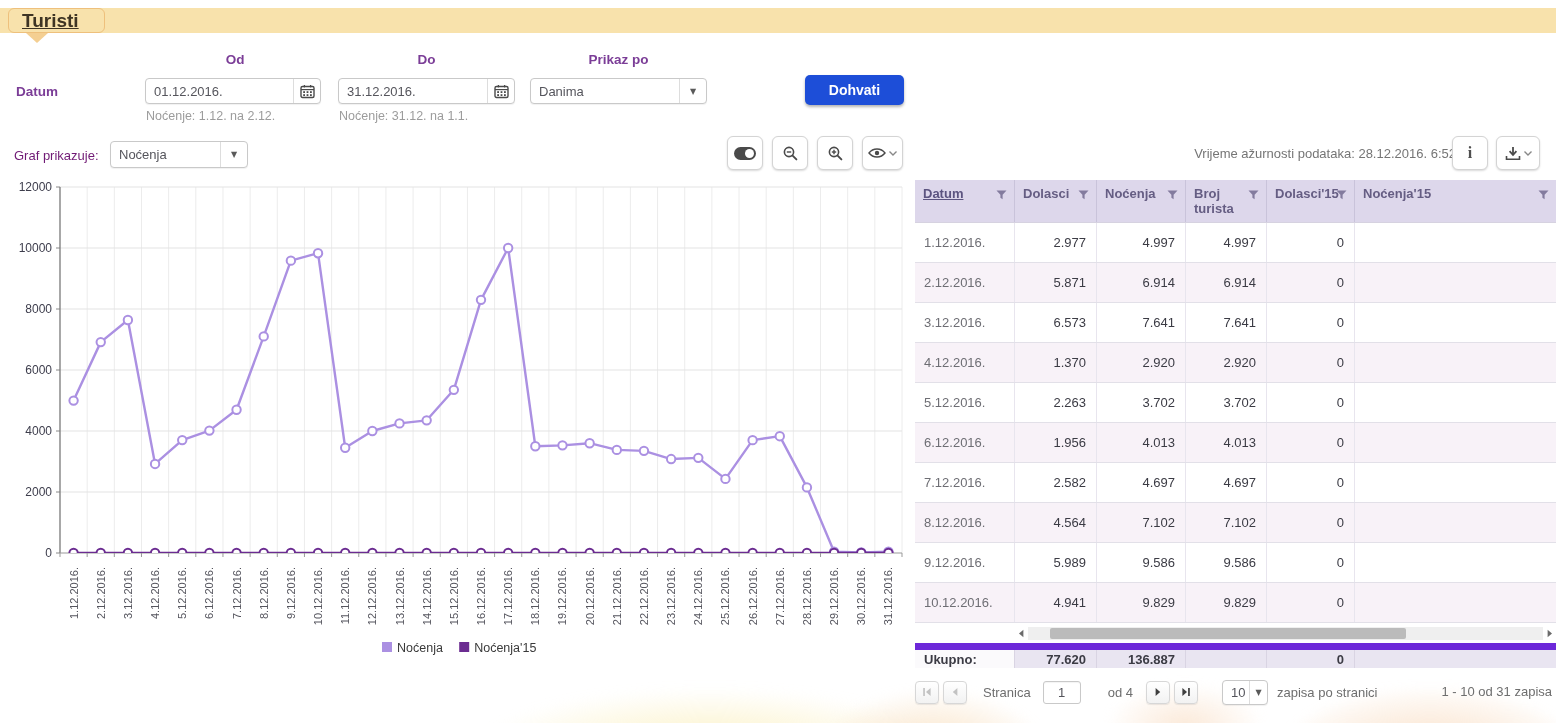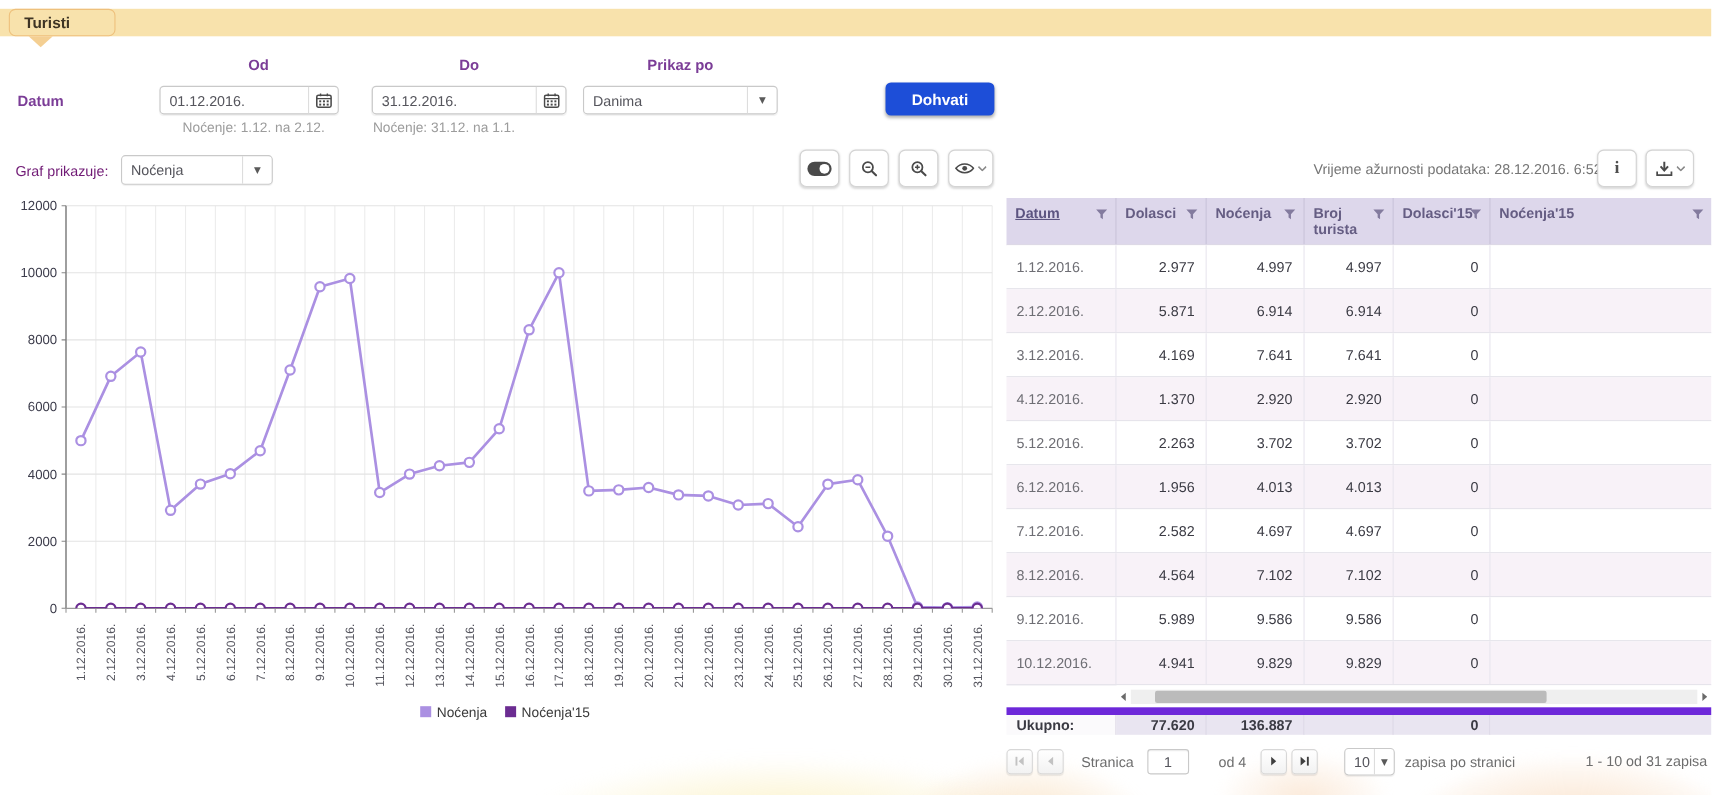--- a/index.html
+++ b/index.html
@@ -12,42 +12,42 @@
   .blob1 { left:470px; top:688px; width:480px; height:130px; background: radial-gradient(ellipse at center, #fbf0bf 0%, rgba(251,240,191,0) 70%); }
   .blob2 { left:818px; top:692px; width:230px; height:140px; background: radial-gradient(ellipse at center, #f8ddba 0%, rgba(248,221,186,0) 75%); }
   .blob3 { left:1280px; top:690px; width:300px; height:140px; background: radial-gradient(ellipse at center, #f9dcc0 0%, rgba(249,220,192,0) 78%); }
   .blob4 { left:1110px; top:686px; width:150px; height:80px; background: radial-gradient(ellipse at center, #fbe9d8 0%, rgba(251,233,216,0) 75%); }
 
   .z { position:absolute; z-index:1; }
 
   
   .topbar { left:0; top:8px; width:1556px; height:25px; background:#f8e2ac; }
   .tab { left:8px; top:8px; width:97px; height:25px; border:1px solid #eec07c; border-radius:6px;
-         background:#f8e2ac; font-size:14px; font-weight:bold; color:#3e3424; line-height:23px; padding-left:13px; }
+         background:#f8e2ac; font-size:19px; font-weight:bold; color:#3e3424; line-height:23px; padding-left:13px;text-decoration:underline; }
   .tab-pointer { left:26px; top:33px; width:0; height:0; border-left:11px solid transparent; border-right:11px solid transparent; border-top:10px solid #f4cf92; }
 
   
   .flt-label { font-size:13.5px; font-weight:bold; color:#7b3d97; text-align:center; }
   .lbl-od { left:145px; top:52px; width:180px; }
   .lbl-do { left:338px; top:52px; width:177px; }
   .lbl-prikaz { left:530px; top:52px; width:177px; }
   .lbl-datum { left:16px; top:84px; text-align:left; }
 
   
   .field { height:26px; background:#fff; border:1px solid #c9c9c9; border-radius:4px; display:flex; align-items:center; box-shadow:0 1px 1px rgba(0,0,0,0.06); }
   .field input { border:none; outline:none; flex:1; height:100%; font-family:"Liberation Sans",sans-serif; font-size:13px; color:#55555c; padding:0 8px; background:transparent; min-width:0; }
   .field .endbox { width:27px; align-self:stretch; border-left:1px solid #ddd; display:flex; align-items:center; justify-content:center; cursor:pointer; }
   .combo-text { flex:1; font-size:13px; color:#55555c; padding:0 8px; white-space:nowrap; overflow:hidden; }
   .caret { font-family:"DejaVu Sans",sans-serif; font-size:8px; color:#5a5a5a; }
-  .in-od { left:145px; top:78px; width:163px;justify-content:flex-end; }
+  .in-od { left:145px; top:78px; width:176px;justify-content:flex-end; }
   .in-do { left:338px; top:78px; width:177px; }
   .cb-prikaz { left:530px; top:78px; width:177px; }
   .cb-graf { left:110px; top:141px; width:138px; height:27px; }
   .hint { font-size:12.5px; color:#9c9c9c; }
-  .hint-od { left:146px; top:109px;margin-left:20px; }
+  .hint-od { left:146px; top:109px; }
   .hint-do { left:339px; top:109px; }
 
   .btn-dohvati { left:805px; top:75px; width:99px; height:30px; background:#1d4ed8; border:none; border-radius:5px;
                  color:#fff; font-family:"Liberation Sans",sans-serif; font-size:14px; font-weight:bold; cursor:pointer;
                  box-shadow:0 2px 3px rgba(0,0,0,0.3); }
 
   .graf-label { left:14px; top:148px; font-size:13px; color:#701a75; }
 
   .icon-btn { height:34px; background:#fff; border:1px solid #d4d4d4; border-radius:6px; display:flex; align-items:center; justify-content:center;
               box-shadow:0 1px 2px rgba(0,0,0,0.15); cursor:pointer; gap:3px; }
@@ -469,21 +469,21 @@
         <div class="tr alt">
           <div class="td" style="width: 100px;">2.12.2016.</div>
           <div class="td num" style="width: 82px;">5.871</div>
           <div class="td num" style="width: 89px;">6.914</div>
           <div class="td num" style="width: 81px;">6.914</div>
           <div class="td num" style="width: 88px;">0</div>
           <div class="td num" style="width: 201px;"></div>
         </div>
         <div class="tr">
           <div class="td" style="width: 100px;">3.12.2016.</div>
-          <div class="td num" style="width: 82px;">4.169</div>
+          <div class="td num" style="width: 82px;">6.573</div>
           <div class="td num" style="width: 89px;">7.641</div>
           <div class="td num" style="width: 81px;">7.641</div>
           <div class="td num" style="width: 88px;">0</div>
           <div class="td num" style="width: 201px;"></div>
         </div>
         <div class="tr alt">
           <div class="td" style="width: 100px;">4.12.2016.</div>
           <div class="td num" style="width: 82px;">1.370</div>
           <div class="td num" style="width: 89px;">2.920</div>
           <div class="td num" style="width: 81px;">2.920</div>

